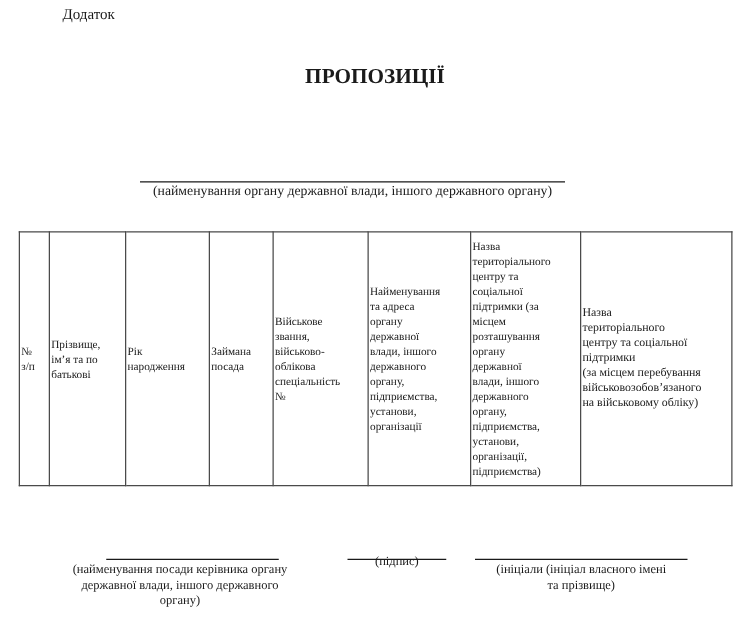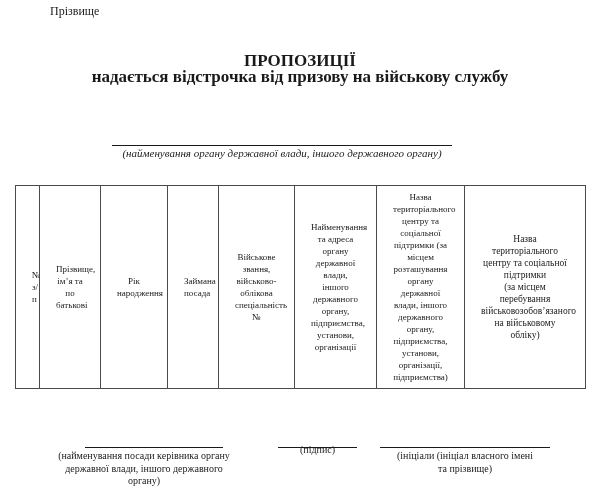--- a/index.html
+++ b/index.html
@@ -27,34 +27,34 @@
     position:absolute;left:0;top:53px;width:600px;
     text-align:center;font-weight:bold;
     font-size:17px;line-height:16px;
   }
   .org-underline{
     position:absolute;left:112px;top:145px;width:340px;height:0;
     border-top:1px solid var(--text);
   }
   .org-caption{
     position:absolute;left:106px;top:147px;width:352px;
-    text-align:center;font-size:11px;line-height:13px;font-style:italic;
+    text-align:center;font-size:11px;line-height:13px;
   }
   .table-wrap{
     position:absolute;left:15px;top:185px;
   }
   table{
     border-collapse:collapse;table-layout:fixed;
     width:570px;height:204px;
   }
   td{
     border:1px solid var(--border);
-    text-align:center;vertical-align:middle;
+    text-align:left;vertical-align:middle;
     font-size:9px;line-height:12px;
-    padding:1px 16px;
+    padding:1px 1px;
     white-space:pre-line;
     overflow:hidden;
   }
   td.col-8{font-size:9.5px;}
   .sig-line{
     position:absolute;height:0;border-top:1px solid var(--text);
   }
   .sig-line.pos{left:85px;top:447px;width:138px;}
   .sig-line.sig{left:278px;top:447px;width:79px;}
   .sig-line.ini{left:380px;top:447px;width:170px;}
@@ -65,25 +65,24 @@
   }
   .sig-caption.pos{left:44px;top:450px;width:200px;}
   .sig-caption.sig{left:278px;top:444px;width:79px;}
   .sig-caption.ini{left:370px;top:450px;width:190px;}
 </style>
 </head>
 <body>
 
 <div class="page">
 
-  <div class="annex">Прізвище</div>
+  <div class="annex">Додаток</div>
 
   <div class="title-block">
     <div>ПРОПОЗИЦІЇ</div>
-    <div>надається відстрочка від призову на військову службу</div>
   </div>
 
   <div class="org-underline"></div>
   <div class="org-caption">(найменування органу державної влади, іншого державного органу)</div>
 
   <div class="table-wrap">
     <table>
       <colgroup>
         <col style="width:24px">
         <col style="width:61px">

